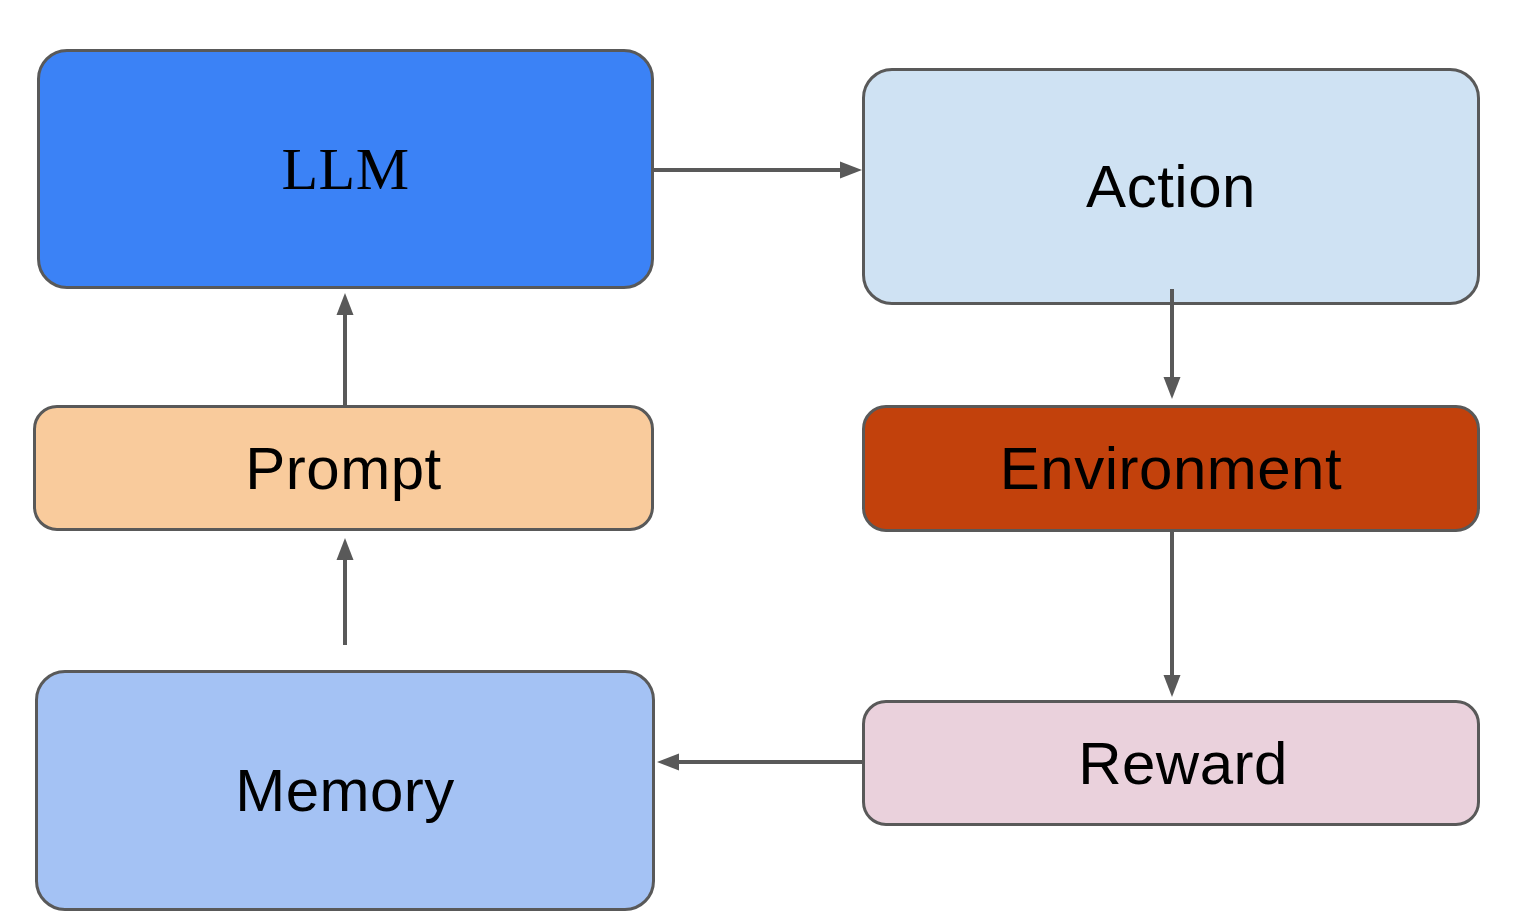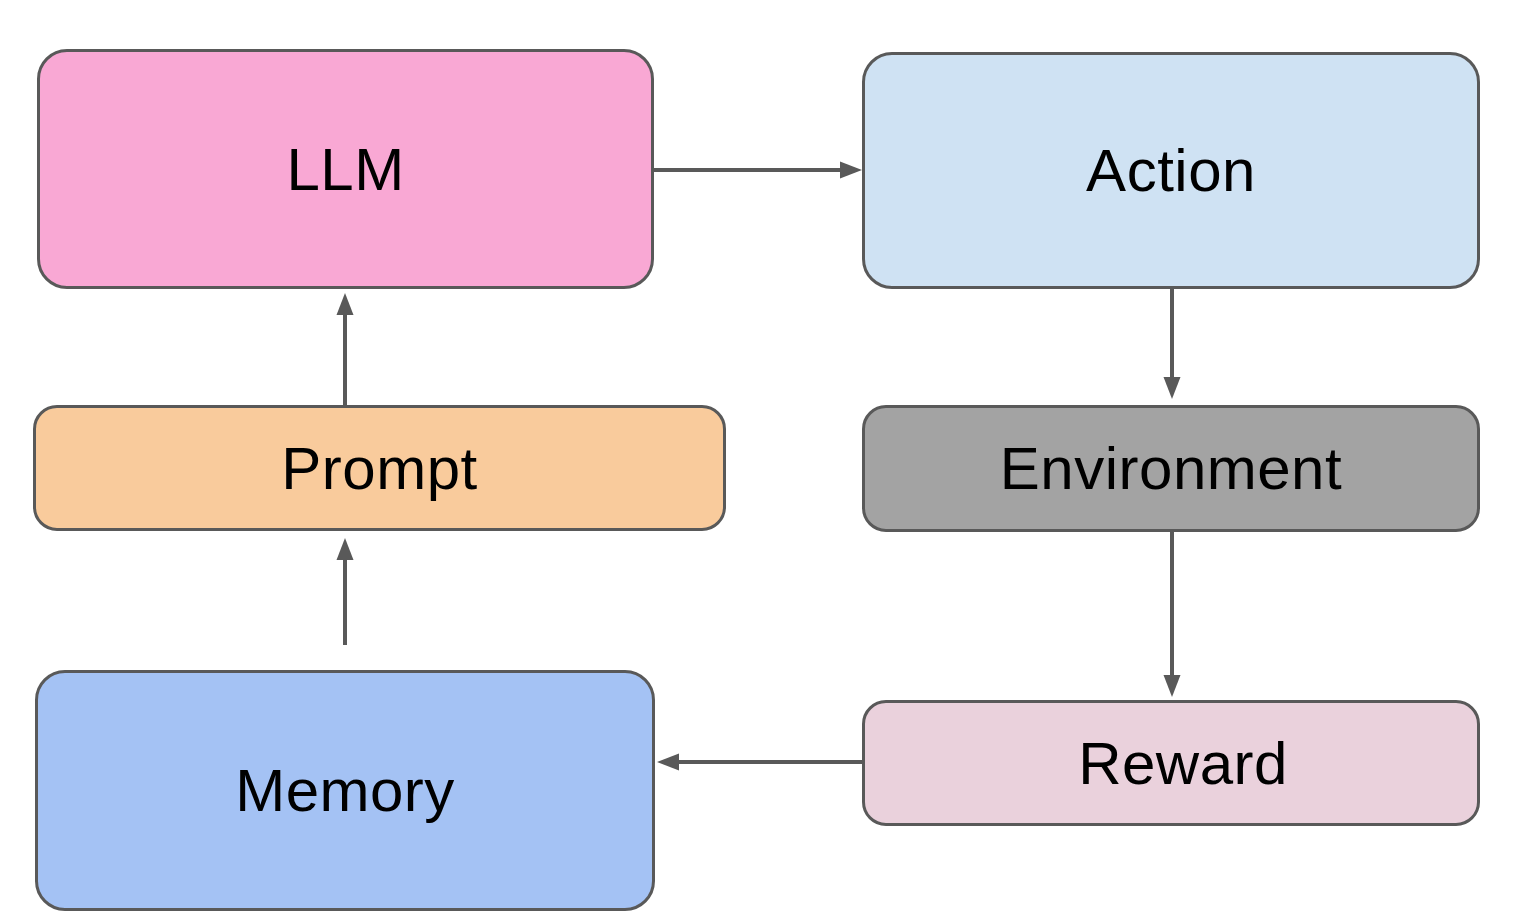--- a/index.html
+++ b/index.html
@@ -27,52 +27,52 @@
     font-size: 60px;
     color: #000000;
     letter-spacing: 0.5px;
     white-space: nowrap;
   }
   .node.tall { border-radius: 30px; }
   .node.short { border-radius: 24px; }
 
   #node-llm         { left: 37px;  top: 49px;  width: 617px; height: 240px; }
   #node-action      { left: 862px; top: 52px;  width: 618px; height: 237px; }
-  #node-prompt      { left: 33px;  top: 405px; width: 693px; height: 126px; }
+  #node-prompt      { left: 33px;  top: 405px; width: 621px; height: 126px; }
   #node-environment { left: 862px; top: 405px; width: 618px; height: 127px; }
   #node-memory      { left: 35px;  top: 645px; width: 620px; height: 241px; }
   #node-reward      { left: 862px; top: 700px; width: 618px; height: 126px; }
 
   #arrow-layer {
     position: absolute;
     left: 0; top: 0;
     width: 1522px;
     height: 921px;
     pointer-events: none;
   }
   .edge-line { stroke-width: 4px; fill: none; }
 </style>
 </head>
 <body>
 
 <div id="canvas">
 
-  <div class="node tall" id="node-llm" style="background-color: #f9a8d4;">
+  <div class="node tall" id="node-llm" style="background-color: #3b82f6; font-family: Liberation Serif, serif;">
     <span class="label">LLM</span>
   </div>
 
-  <div class="node tall" id="node-action" style="background-color: rgb(207, 226, 243);">
+  <div class="node tall" id="node-action" style="background-color: rgb(207, 226, 243); margin-top: 16px;">
     <span class="label">Action</span>
   </div>
 
   <div class="node short" id="node-prompt" style="background-color: rgb(249, 203, 156);">
     <span class="label">Prompt</span>
   </div>
 
-  <div class="node short" id="node-environment" style="background-color: #a3a3a3;">
+  <div class="node short" id="node-environment" style="background-color: #c2410c;">
     <span class="label">Environment</span>
   </div>
 
   <div class="node tall" id="node-memory" style="background-color: rgb(164, 194, 244); margin-top: 25px;">
     <span class="label">Memory</span>
   </div>
 
   <div class="node short" id="node-reward" style="background-color: rgb(234, 209, 220); padding-left: 24px;">
     <span class="label">Reward</span>
   </div>

